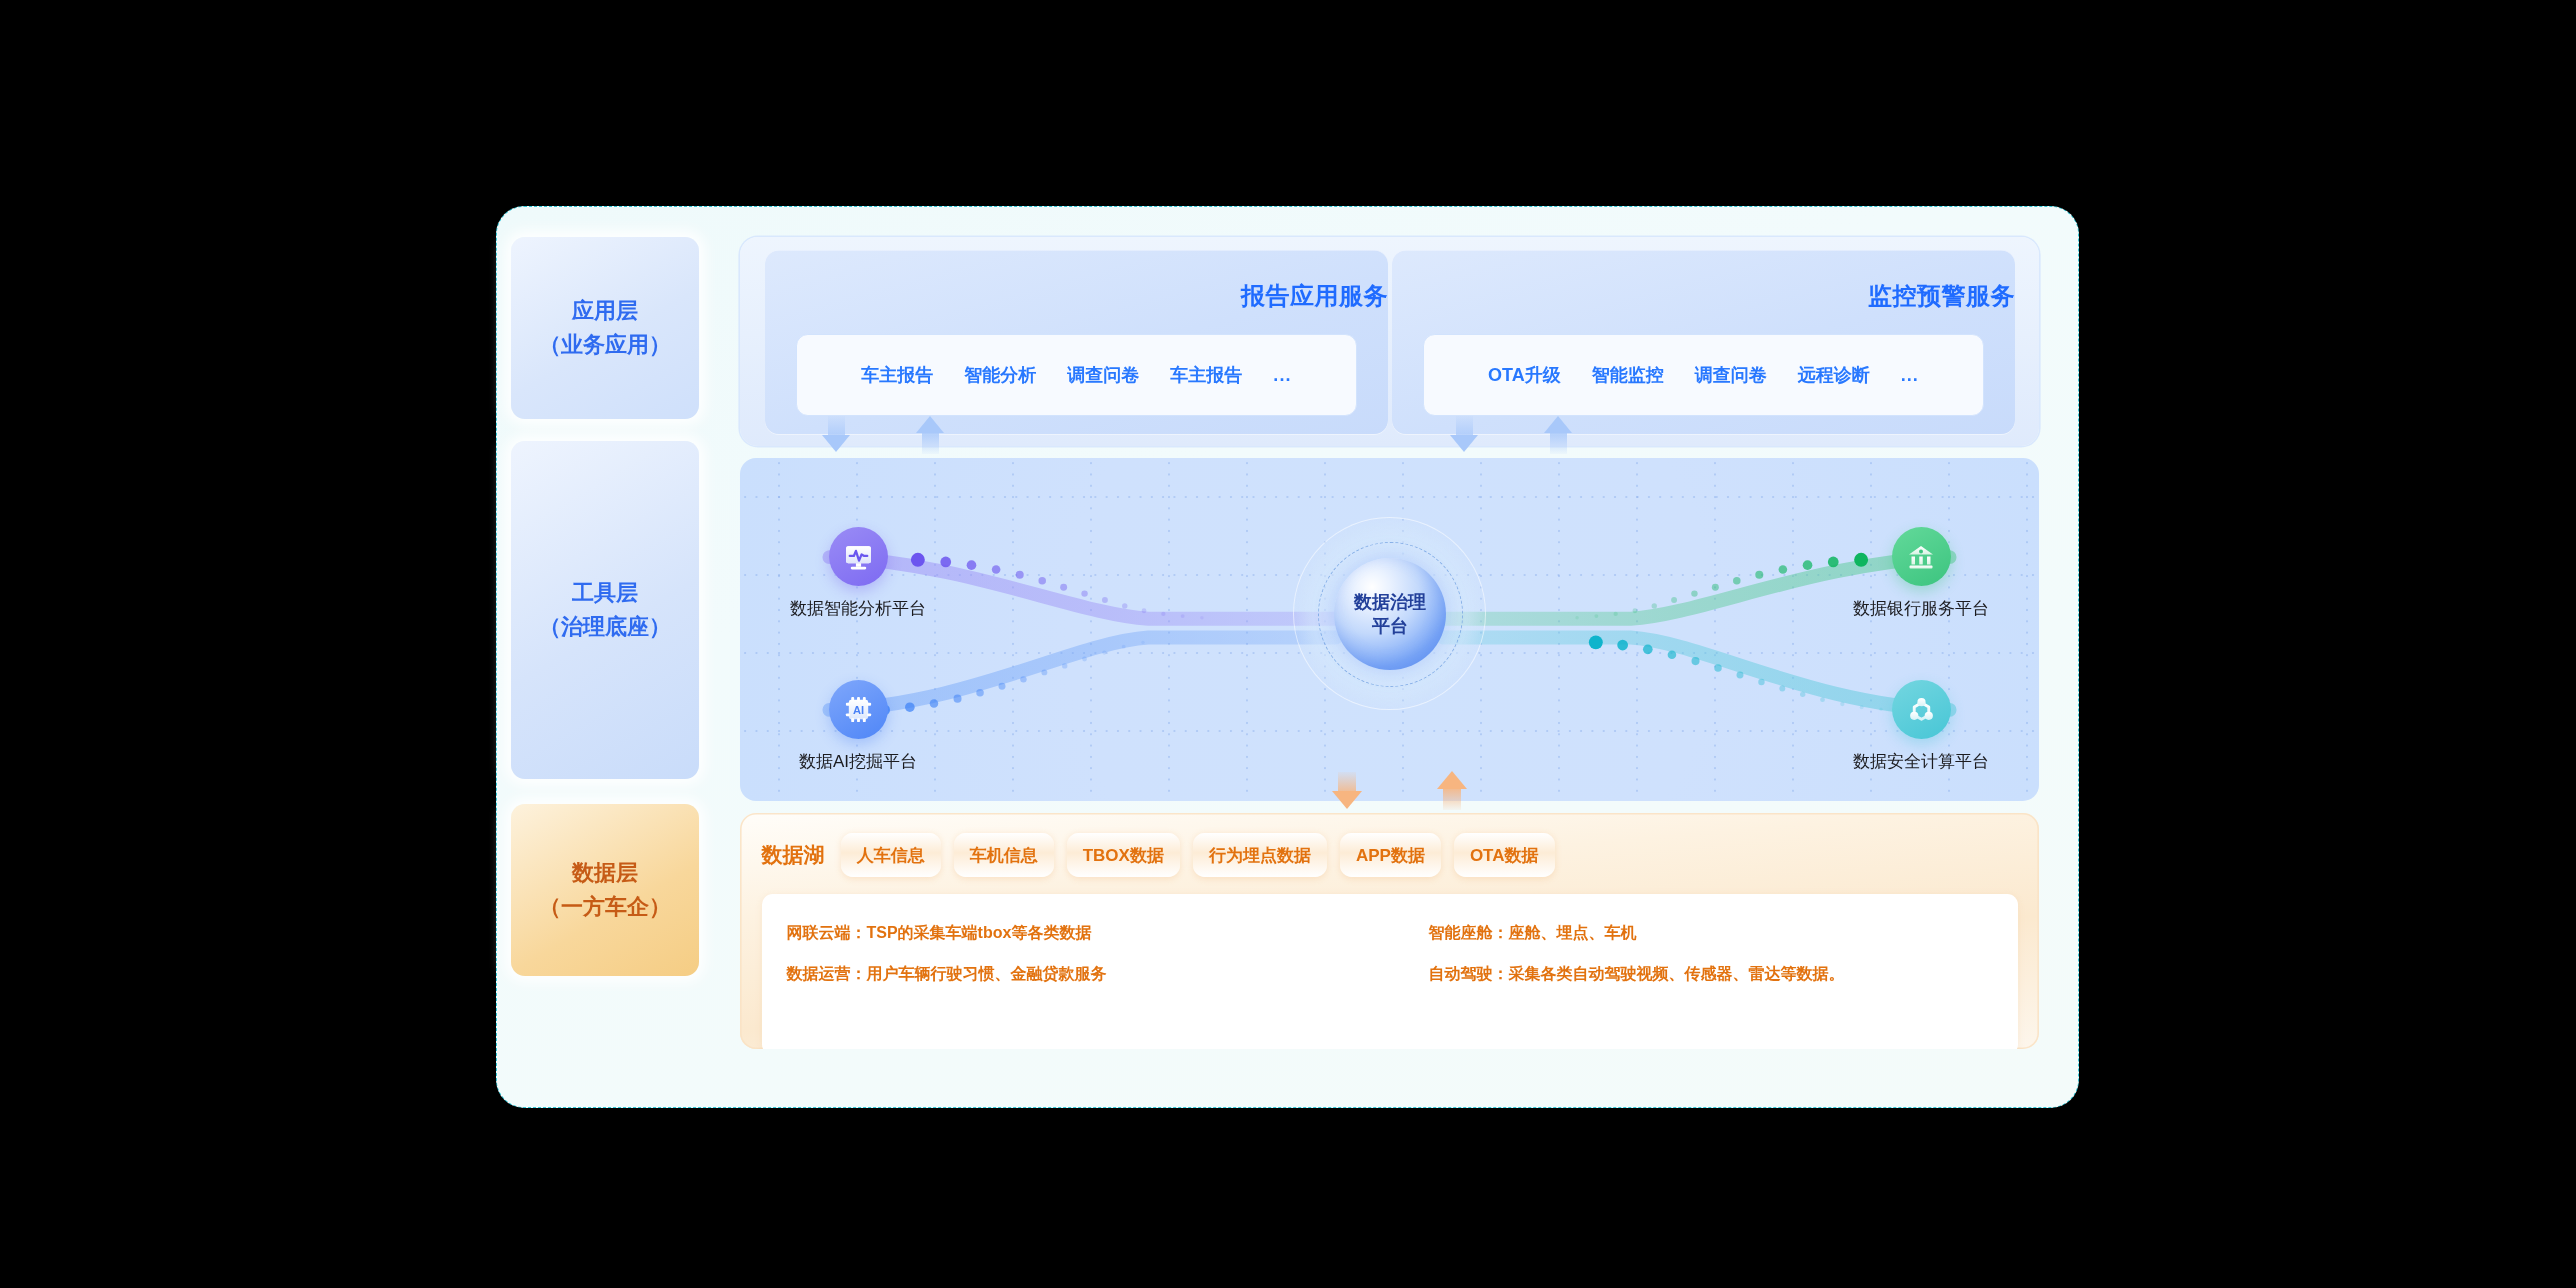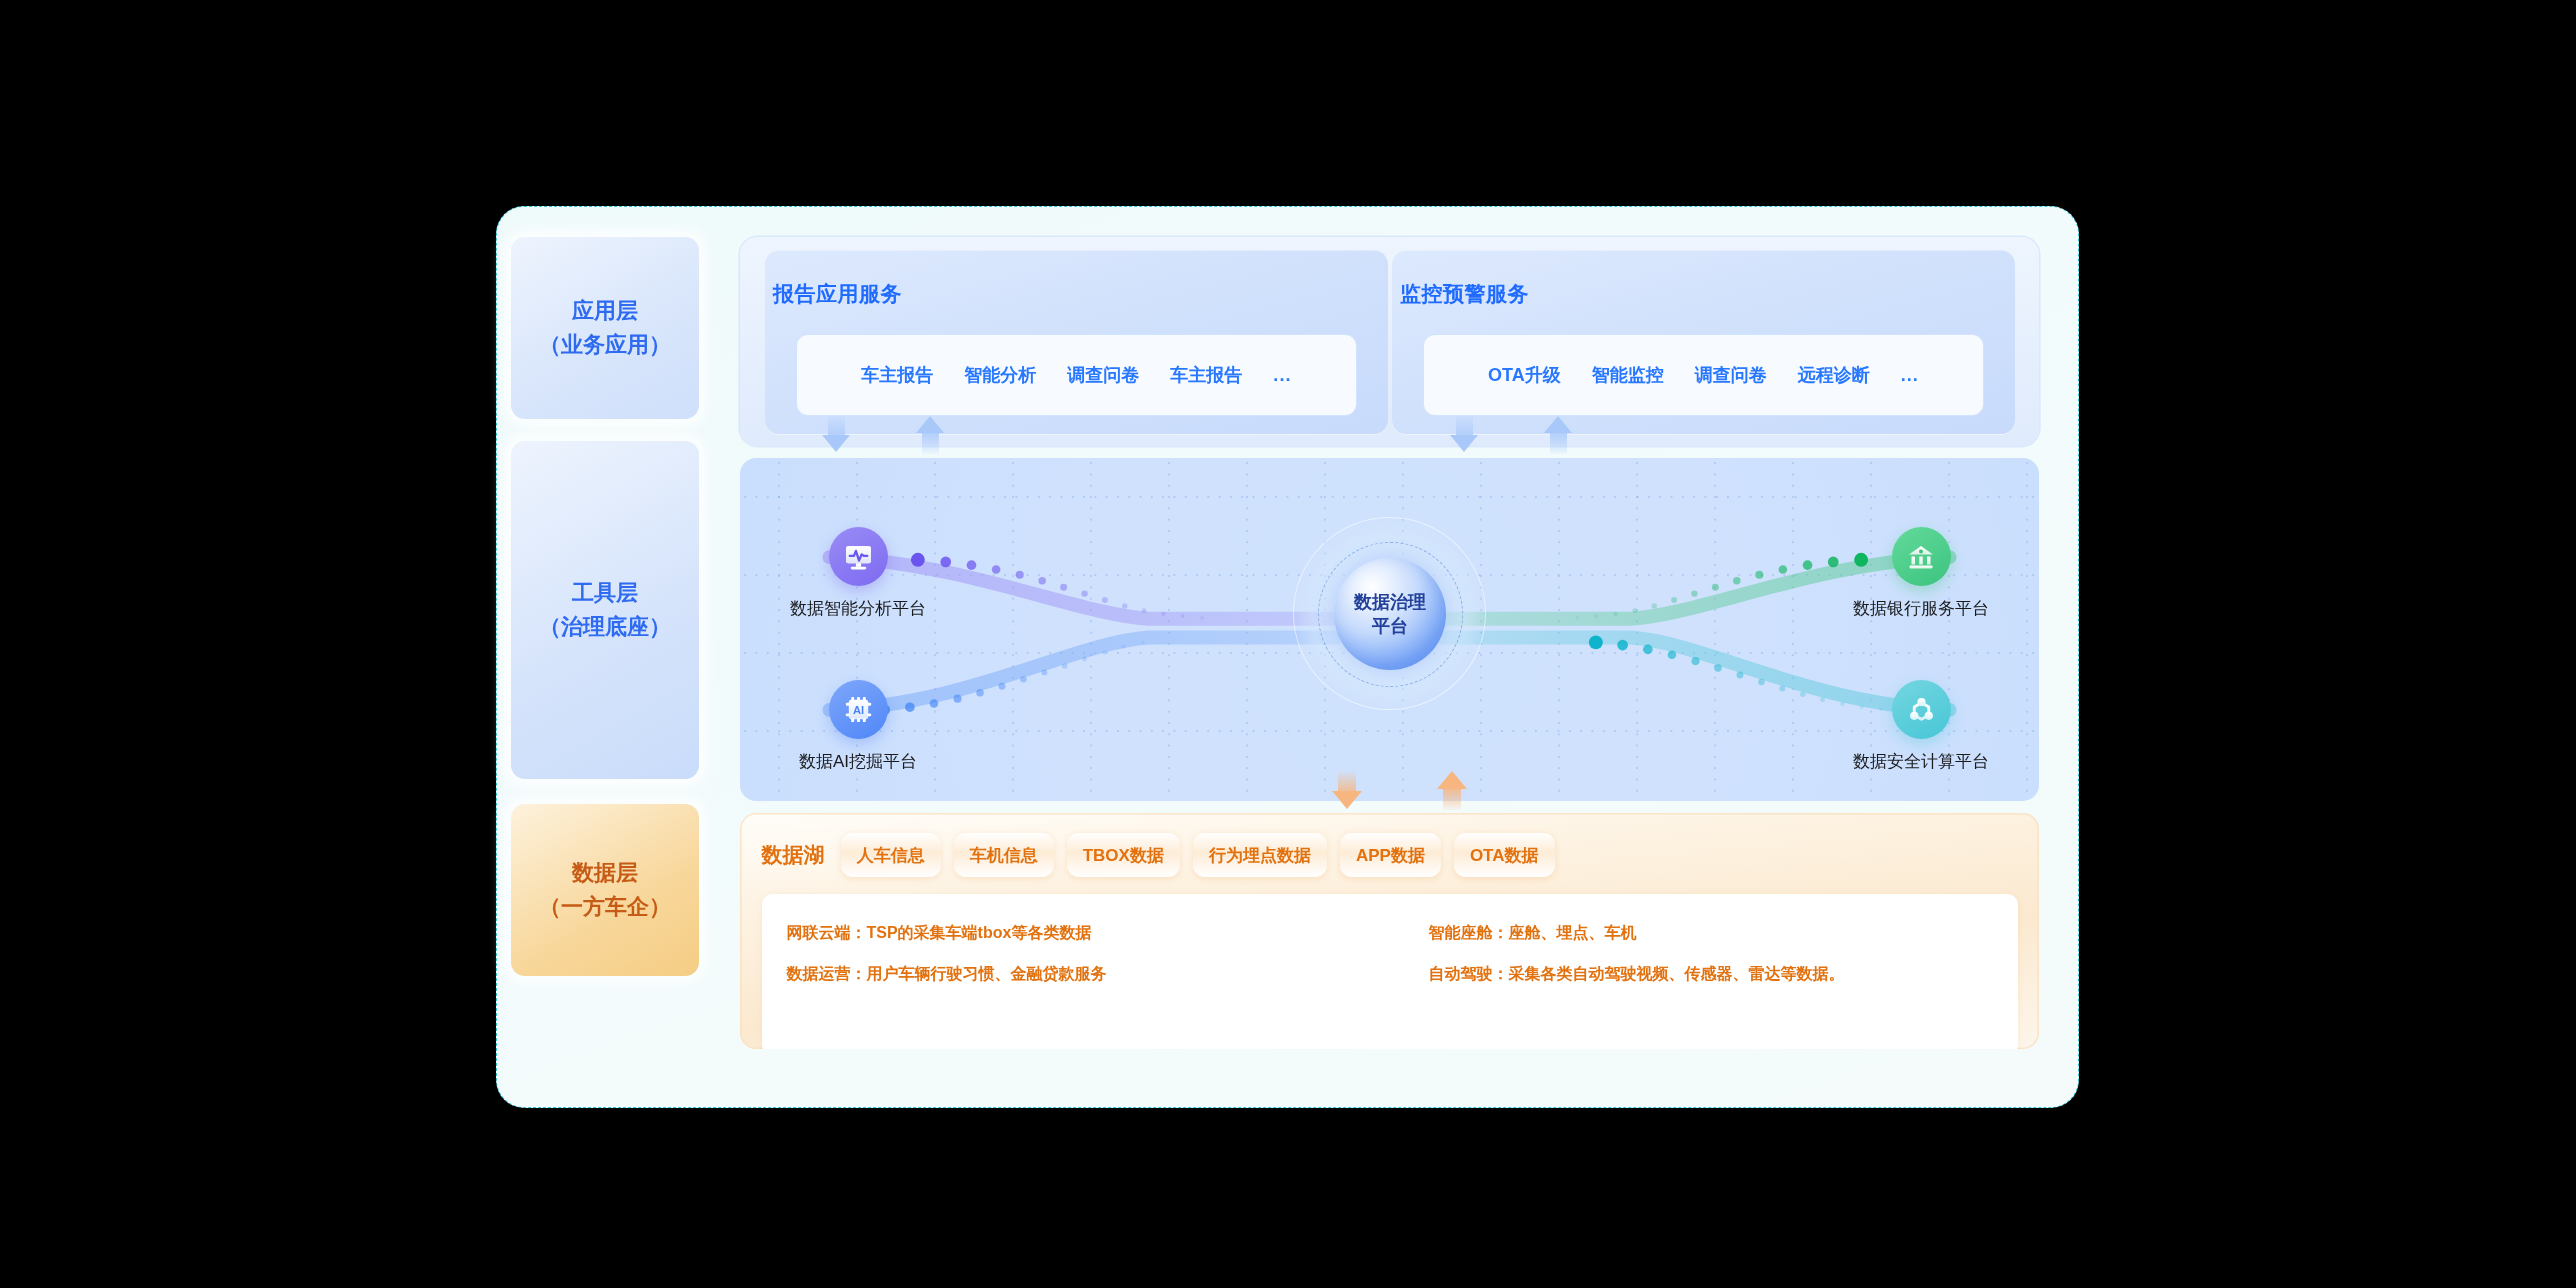--- a/index.html
+++ b/index.html
@@ -54,22 +54,22 @@
   .service-card{
     position:absolute;top:13px;width:623px;height:184px;
     background:linear-gradient(165deg,#dde9fd 0%,#cfe0fc 55%,#c8dbfb 100%);
     border-radius:14px;
     box-shadow:inset 0 0.5px 0 rgba(255,255,255,.7),0 1.1px 0 rgba(255,255,255,.45);
     box-sizing:border-box;
   }
   #service-card-report{left:25px;}
   #service-card-monitor{left:652px;}
   .service-card-title{
-    position:absolute;left:0;right:0;top:30px;text-align:left;
-    color:#1f6bff;font-size:21px;font-weight:700;letter-spacing:0.5px;margin-left:8px;
+    position:absolute;left:0;right:0;top:30px;text-align:right;
+    color:#1f6bff;font-size:24px;font-weight:700;letter-spacing:0.5px;margin-left:8px;
   }
   .service-tag-row{
     position:absolute;left:31px;right:31px;top:84px;height:82px;
     background:#f7faff;
     border:1.6px solid #d2e3fd;border-radius:11.8px;
     display:flex;align-items:center;justify-content:center;gap:31px;
     box-sizing:border-box;
   }
   .service-tag{color:#2878ff;font-size:18px;font-weight:600;white-space:nowrap;}
   .service-tag.ellipsis{font-size:18px;letter-spacing:1.1px;}

